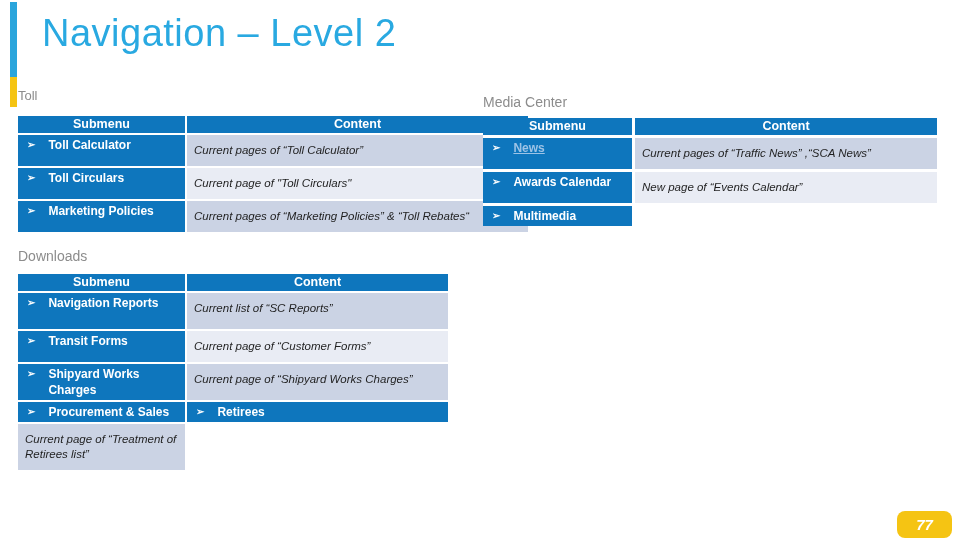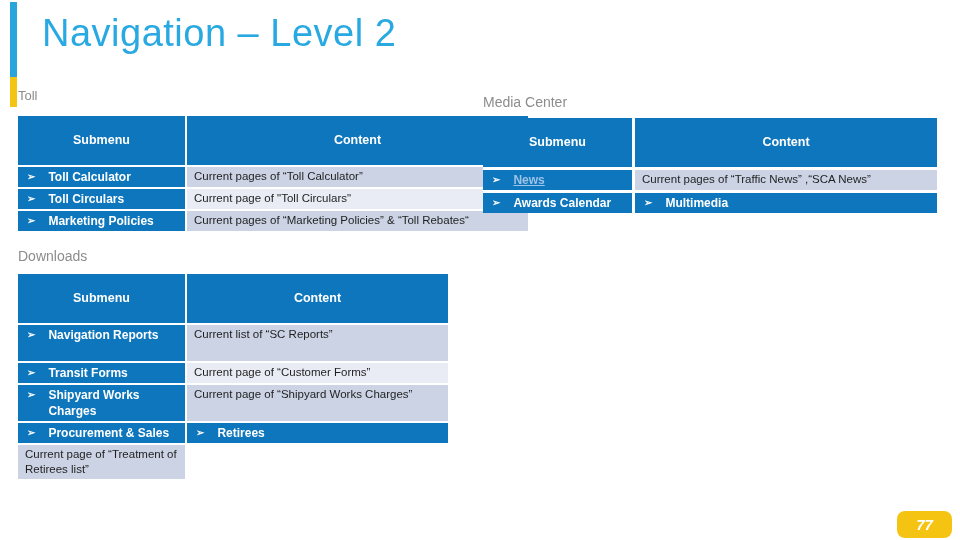--- a/index.html
+++ b/index.html
@@ -25,26 +25,26 @@
   .sec-toll .sec-heading { font-size: 13px; margin-bottom: 13px; }
   .sec-media .sec-heading { margin-bottom: 8px; }
 
   
   .tbl { display: grid; gap: 2px; background: #ffffff; width: 100%; }
   .tbl-cols-a { grid-template-columns: 167px 1fr; }
   .tbl-cols-b { grid-template-columns: 149px 1fr; }
   .tbl-media  { gap: 3px; }
 
   .hd { background: #0e76bd; color: #ffffff; font-weight: bold; font-size: 12.5px;
-    text-align: center; padding: 18px 2px; min-height: 17px; line-height: 13px;
+    text-align: center; padding: 2px 2px; min-height: 17px; line-height: 13px;
     display: flex; align-items: center; justify-content: center; }
 
   .cell-sub { background: #0e76bd; color: #ffffff; font-weight: bold; font-size: 12px;
     padding: 2px 6px 2px 9px; display: flex; gap: 13px; align-items: flex-start; line-height: 16px; }
-  .cell-con { font-size: 11.5px; color: #1f1f1f; padding: 2px 7px; line-height: 15px; }
+  .cell-con { font-size: 11.5px; color: #1f1f1f; padding: 8px 7px; line-height: 15px; font-style: italic; }
 
   .row-odd  { background: #cbd3e4; }
   .row-even { background: #e9ecf4; }
 
   .bullet { font-size: 10px; flex: 0 0 auto; line-height: 16px; }
 
   .min-a { min-height: 16px; }           
   .min-b { min-height: 20px; }           
   .min-tall { min-height: 36px; }        
   .min-c { min-height: 18px; }           
@@ -101,20 +101,21 @@
       <div class="cell-sub min-b">
         <span class="bullet">➢</span>
         <span class="link">News</span>
       </div>
       <div class="cell-con row-odd min-b">Current pages of  “Traffic News” ,“SCA News”</div>
 
       <div class="cell-sub min-b">
         <span class="bullet">➢</span>
         <span>Awards Calendar</span>
       </div>
+      <div class="cell-con row-even min-b">New page of  “Events Calendar”</div>
 
       <div class="cell-sub min-b">
         <span class="bullet">➢</span>
         <span>Multimedia</span>
       </div>
     </div>
   </div>
 
   <div class="section sec-downloads">
     <div class="sec-heading">Downloads</div>

